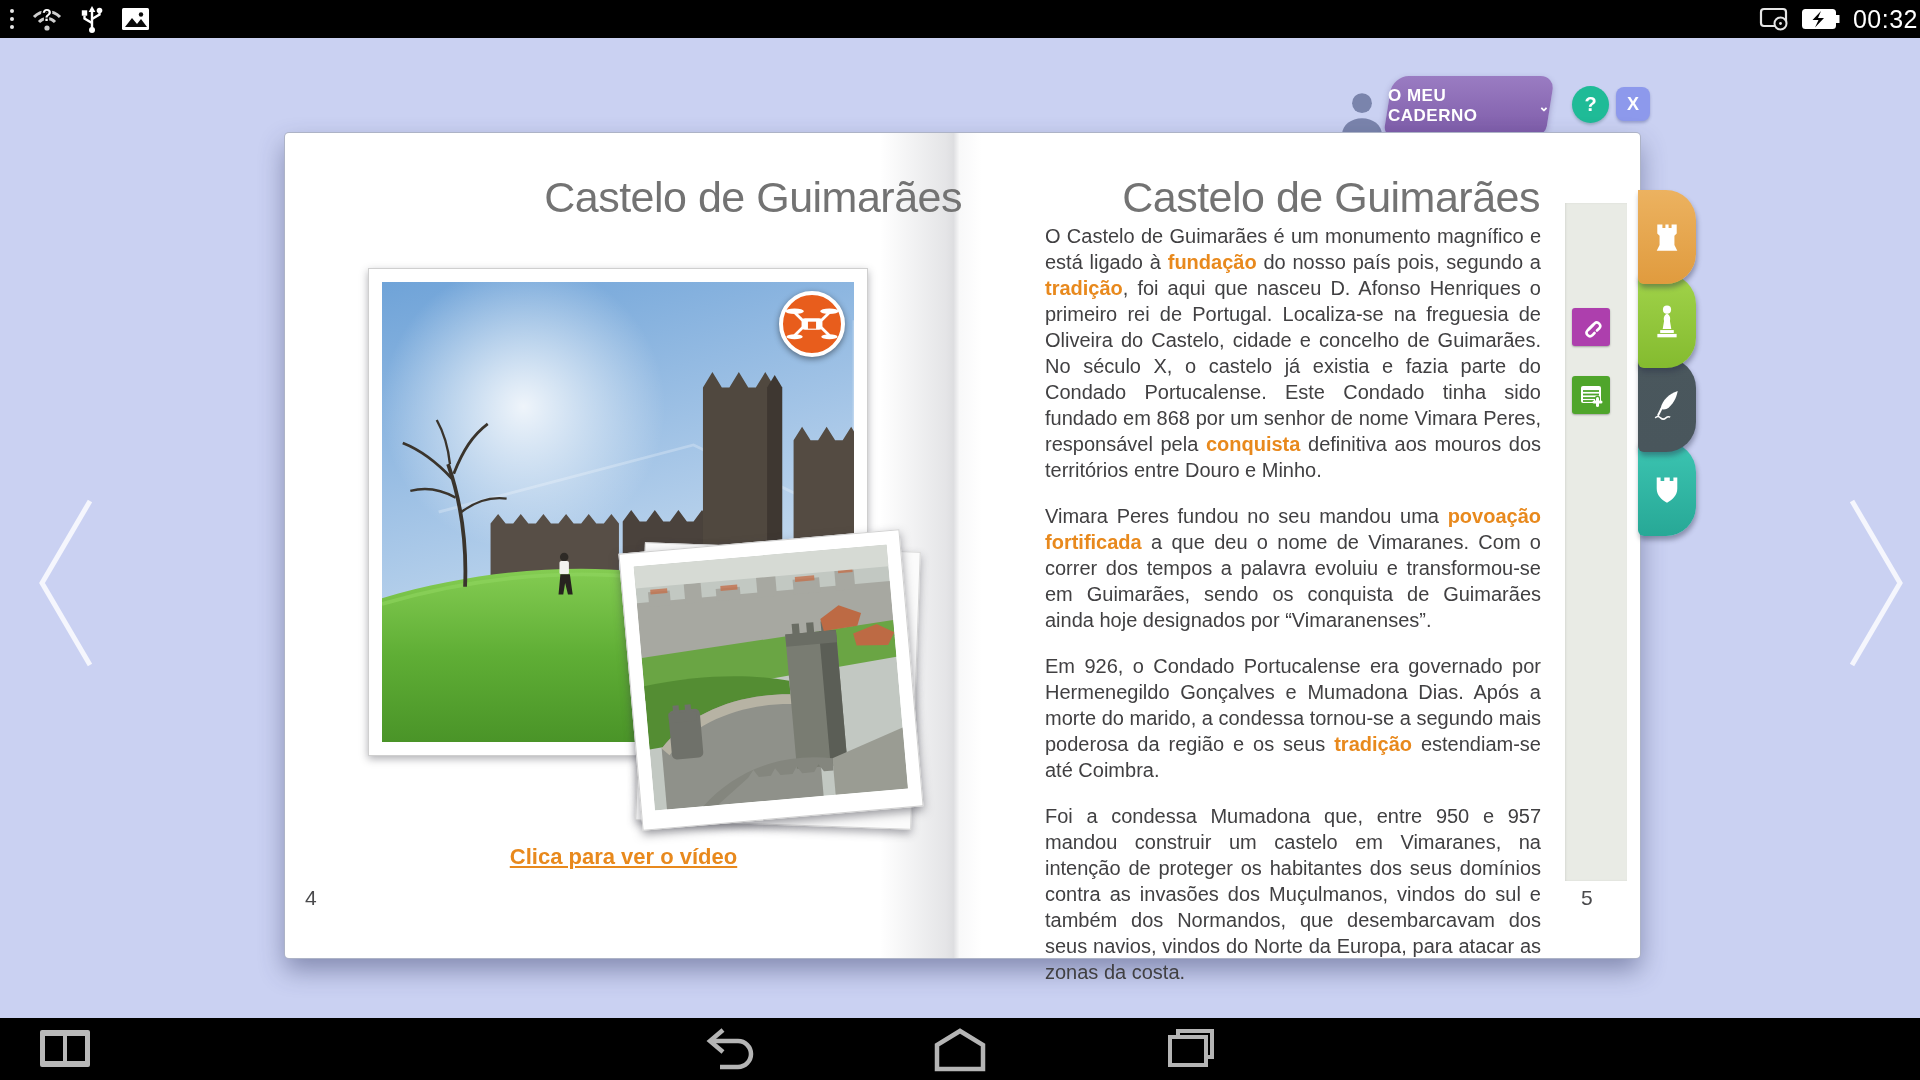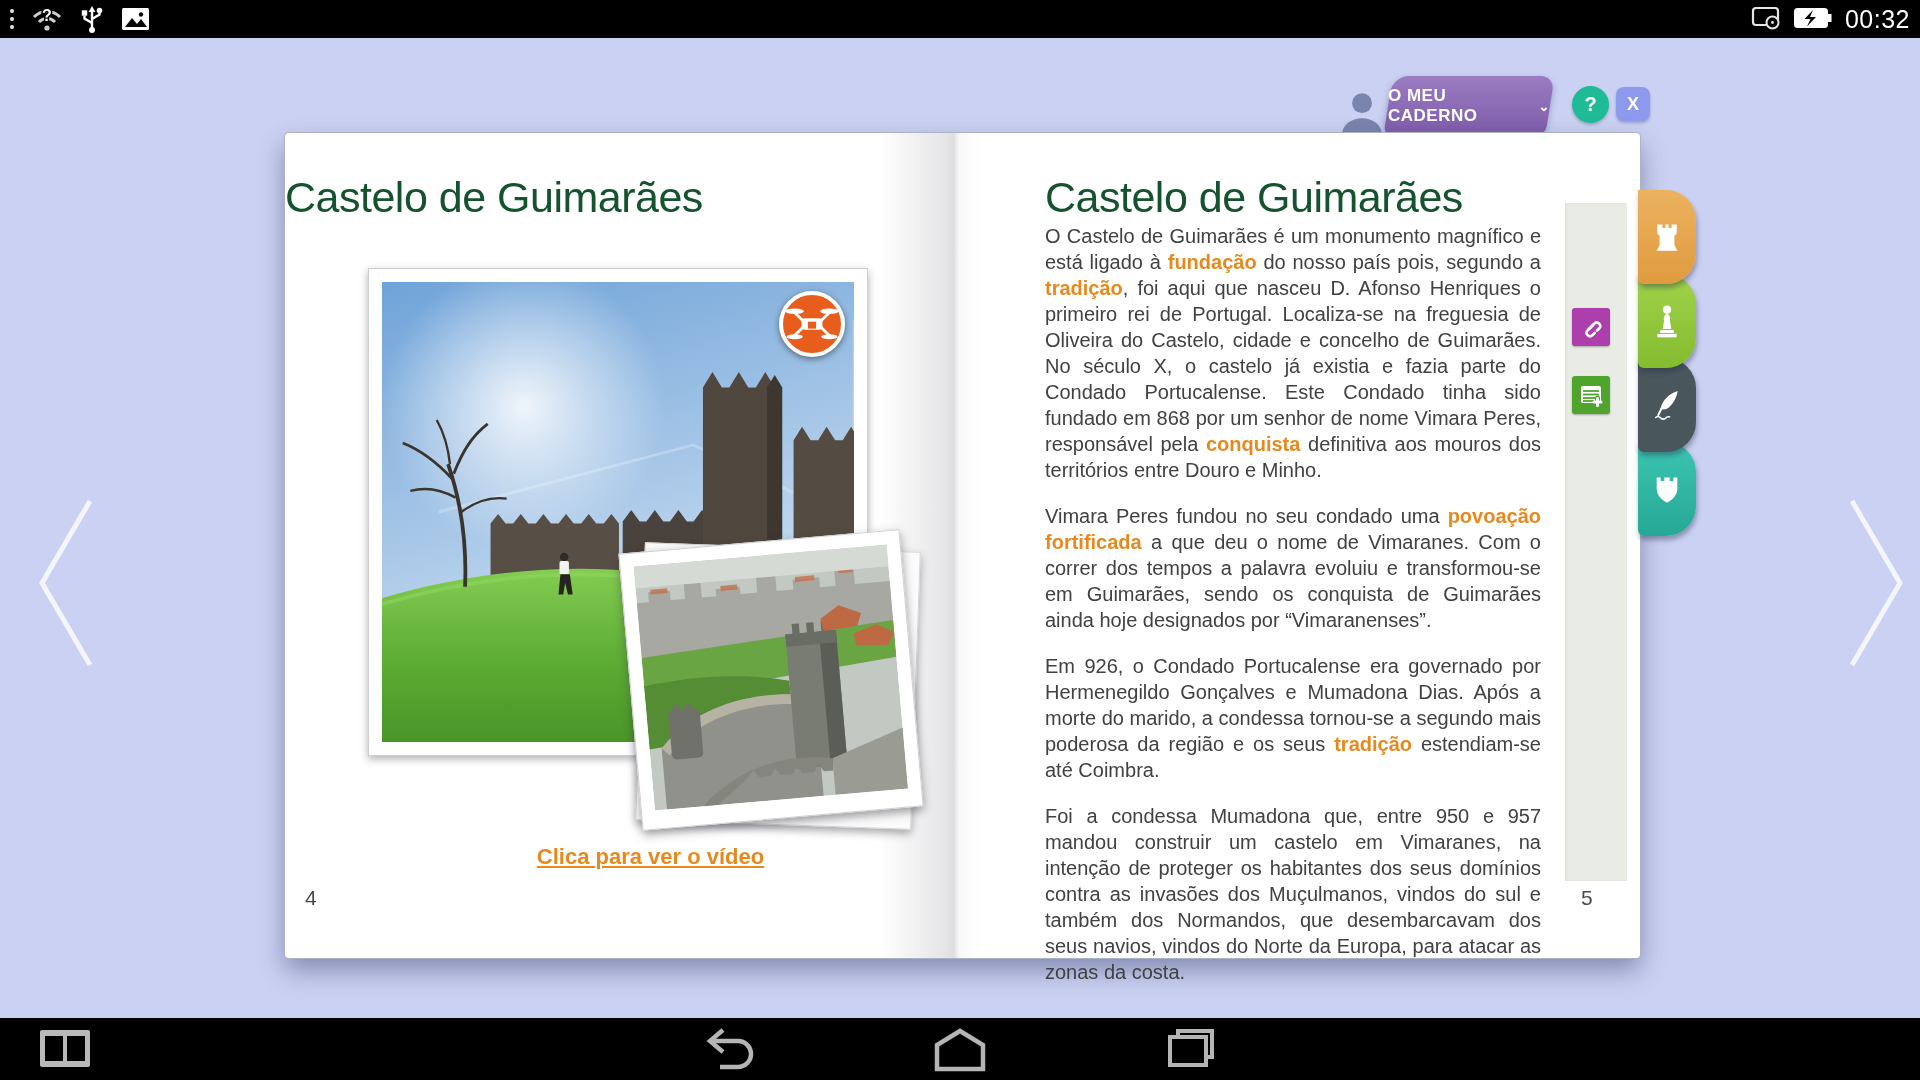--- a/index.html
+++ b/index.html
@@ -9,21 +9,21 @@
     background:#CAD1F2;
     font-family:"Liberation Sans", sans-serif;
   }
 
   
   .statusbar {
     position:absolute; left:0; top:0; width:1920px; height:38px;
     background:#000; display:flex; align-items:center; color:#fff;
   }
   .sb-left { display:flex; align-items:center; gap:14px; padding-left:8px; }
-  .sb-right { margin-left:auto; display:flex; align-items:flex-start; gap:12px; padding-right:10px; }
+  .sb-right { margin-left:auto; display:flex; align-items:center; gap:12px; padding-right:2px; }
   .sb-time { font-size:25px; color:#fff; letter-spacing:0.5px; }
   .dots { display:flex; flex-direction:column; gap:4px; padding:0 2px; }
   .dots i { width:4px; height:4px; border-radius:50%; background:#e8e8e8; display:block; }
 
   
   .stage { position:absolute; left:0; top:38px; width:1521px; height:980px; }
 
   
   .avatar { position:absolute; left:1338px; top:50px; width:48px; height:48px; }
   .notebook-btn { position:absolute; left:1388px; top:38px; width:162px; height:60px; cursor:pointer; }
@@ -57,21 +57,21 @@
     background:#fff; border-radius:4px;
     box-shadow:0 0 0 1px #adb3c6, 0 12px 26px rgba(45,50,95,.45);
   }
   .spine {
     position:absolute; left:595px; top:0; width:150px; height:825px; pointer-events:none;
     background:linear-gradient(to right,
       rgba(90,92,105,0) 0%, rgba(90,92,105,.16) 44%, rgba(90,92,105,.20) 49%,
       rgba(90,92,105,.04) 53%, rgba(90,92,105,0) 68%);
   }
   .page-title {
-    position:absolute; top:40px; font-size:43px; color:#14532d; text-align:left;
+    position:absolute; top:40px; font-size:43px; color:#737373; text-align:right;
     letter-spacing:-0.5px;
   }
   .lp-title { left:0; width:677px; }
   .rp-title { left:760px; width:495px; }
   .page-num { position:absolute; font-size:21px; color:#4a4a4c; }
   .pn-left { left:20px; bottom:48px; }
   .pn-right { left:1296px; bottom:48px; }
 
   
   .photo-frame {
@@ -91,21 +91,21 @@
     border:1px solid #d5d5d5; transform:rotate(2deg);
     box-shadow:0 4px 9px rgba(60,60,70,.45);
   }
   .polaroid {
     position:absolute; inset:0; background:#fff; border:1px solid #d0d0d0;
     padding:13px 13px 18px 13px; transform:rotate(-5deg);
     box-shadow:0 4px 10px rgba(60,60,70,.5);
   }
   .polaroid svg { width:100%; height:100%; display:block; }
   .video-link {
-    position:absolute; left:0; width:677px; bottom:88px; text-align:center;margin-left:27px;
+    position:absolute; left:0; width:677px; bottom:88px; text-align:center;
   }
   .video-link a {
     color:#E8891D; font-size:22px; font-weight:bold; text-decoration:underline; cursor:pointer;
   }
 
   
   .body-text {
     position:absolute; left:760px; top:90px; width:496px;
     font-size:20px; line-height:26px; color:#414042; text-align:justify;
   }
@@ -355,21 +355,21 @@
     </div>
 
     <div class="video-link">
       <a>Clica para ver o vídeo</a>
     </div>
     <div class="page-num pn-left">4</div>
 
     <div class="page-title rp-title">Castelo de Guimarães</div>
     <div class="body-text">
         <p><span>O Castelo de Guimarães é um monumento magnífico e está ligado à </span><span class="hl">fundação</span><span> do nosso país pois, segundo a </span><span class="hl">tradição</span><span>, foi aqui que nasceu D. Afonso Henriques o primeiro rei de Portugal. Localiza-se na freguesia de Oliveira do Castelo, cidade e concelho de Guimarães. No século X, o castelo já existia e fazia parte do Condado Portucalense. Este Condado tinha sido fundado em 868 por um senhor de nome Vimara Peres, responsável pela </span><span class="hl">conquista</span><span> definitiva aos mouros dos territórios entre Douro e Minho.</span></p>
-        <p><span>Vimara Peres fundou no seu condado uma </span><span class="hl">povoação fortificada</span><span> a que deu o nome de Vimaranes. Com o correr dos tempos a palavra evoluiu e transformou-se em Guimarães, sendo os conquista de Guimarães ainda hoje designados por “Vimaranenses”.</span></p>
+        <p><span>Vimara Peres fundou no seu mandou uma </span><span class="hl">povoação fortificada</span><span> a que deu o nome de Vimaranes. Com o correr dos tempos a palavra evoluiu e transformou-se em Guimarães, sendo os conquista de Guimarães ainda hoje designados por “Vimaranenses”.</span></p>
         <p><span>Em 926, o Condado Portucalense era governado por Hermenegildo Gonçalves e Mumadona Dias. Após a morte do marido, a condessa tornou-se a segundo mais poderosa da região e os seus </span><span class="hl">tradição</span><span> estendiam-se até Coimbra.</span></p>
         <p><span>Foi a condessa Mumadona que, entre 950 e 957 mandou construir um castelo em Vimaranes, na intenção de proteger os habitantes dos seus domínios contra as invasões dos Muçulmanos, vindos do sul e também dos Normandos, que desembarcavam dos seus navios, vindos do Norte da Europa, para atacar as zonas da costa.</span></p>
       </div>
 
     <div class="tool-strip">
       <div class="tool tool-link">
         <svg width="24" height="24" viewBox="0 0 24 24">
           <g stroke="#fff" stroke-width="2.6" fill="none" stroke-linecap="round">
             <path d="M10 14 L15.5 8.5 a3.4 3.4 0 0 1 4.8 4.8 L18 15.5"></path>
             <path d="M14 10 L8.5 15.5 a3.4 3.4 0 0 0 4.8 4.8 L15.5 18"></path>

